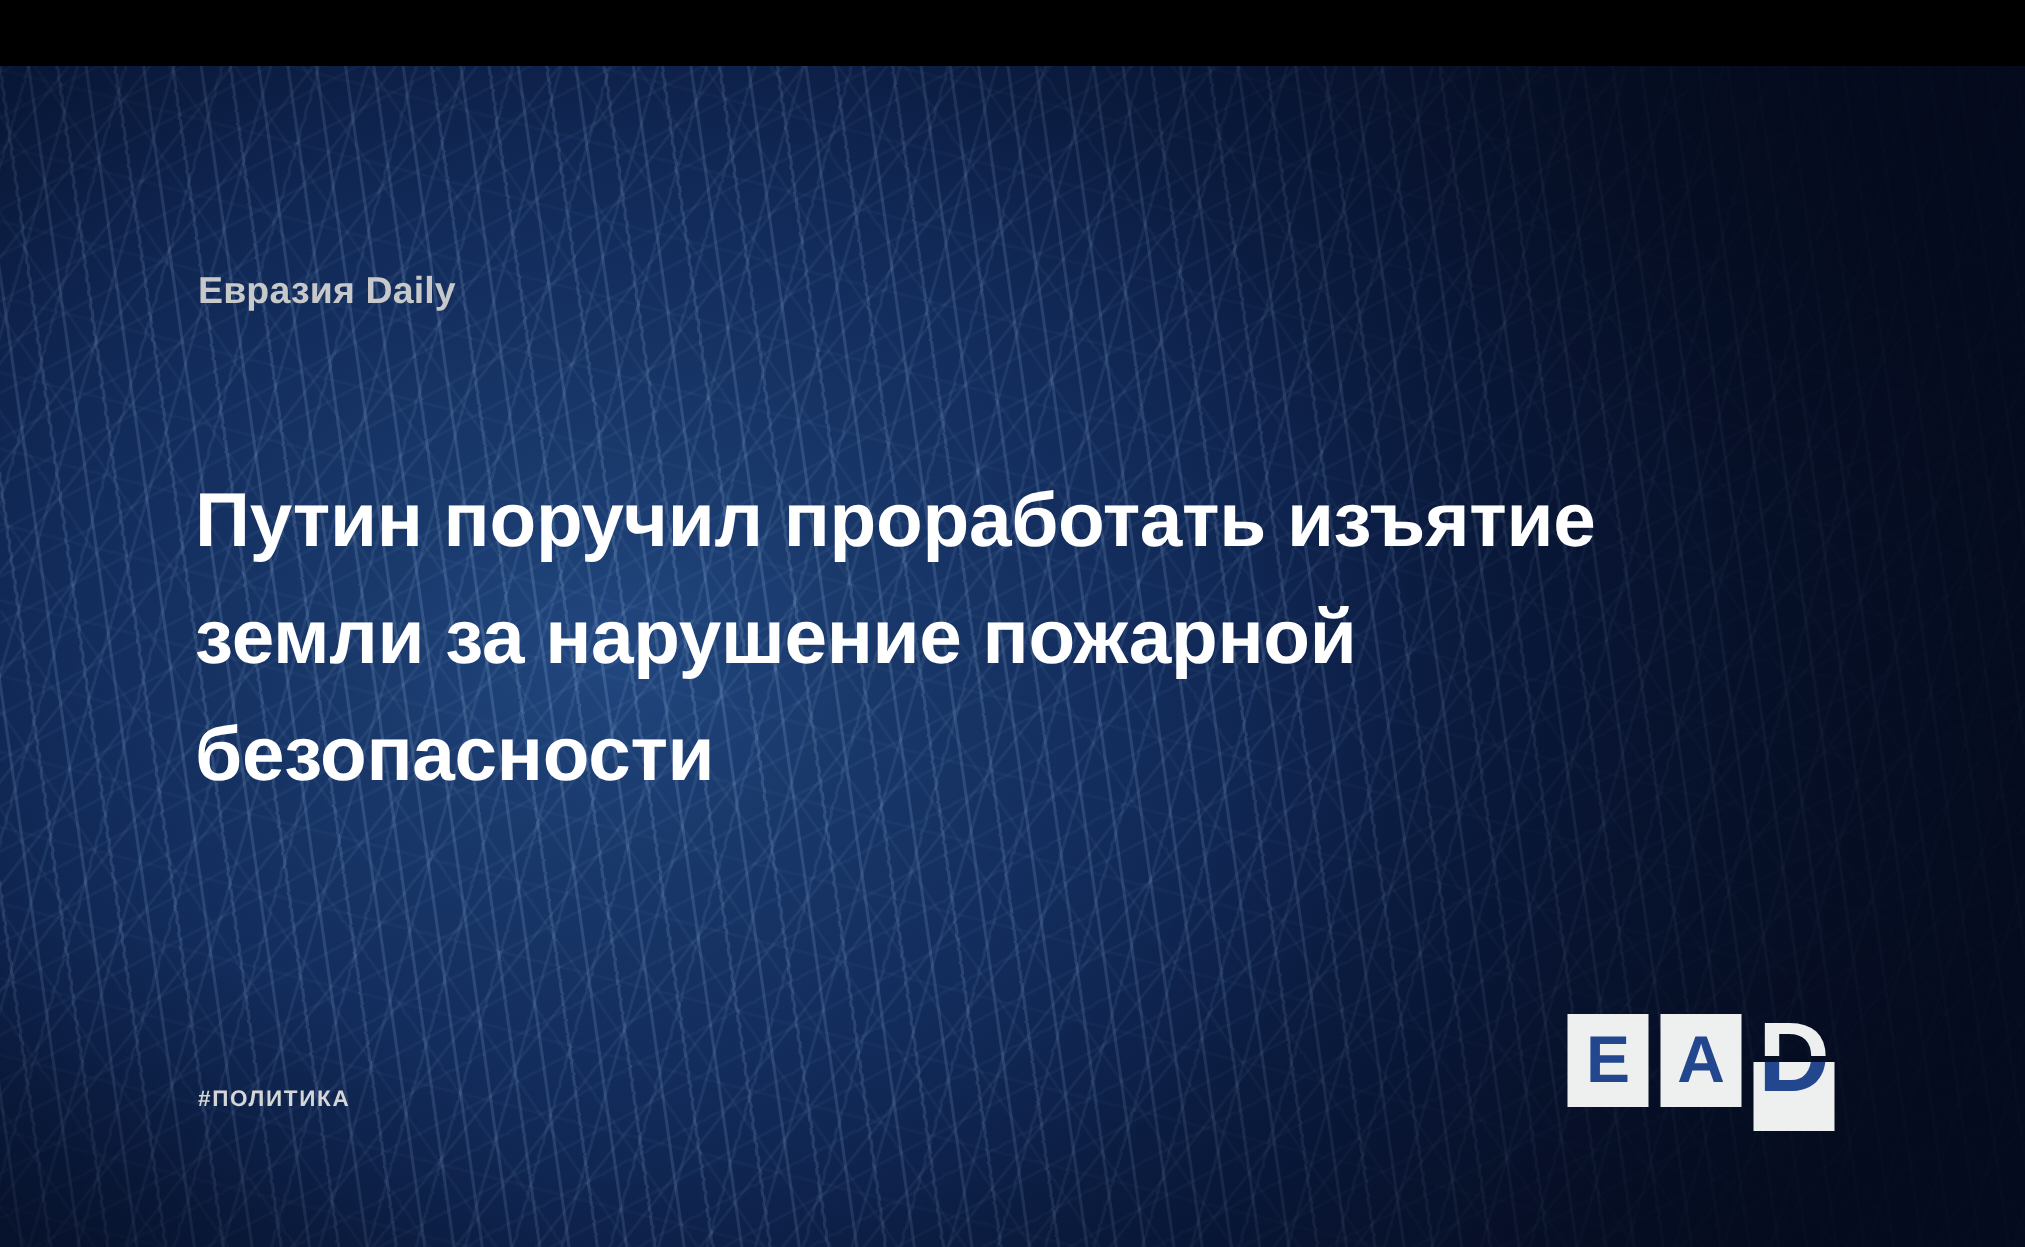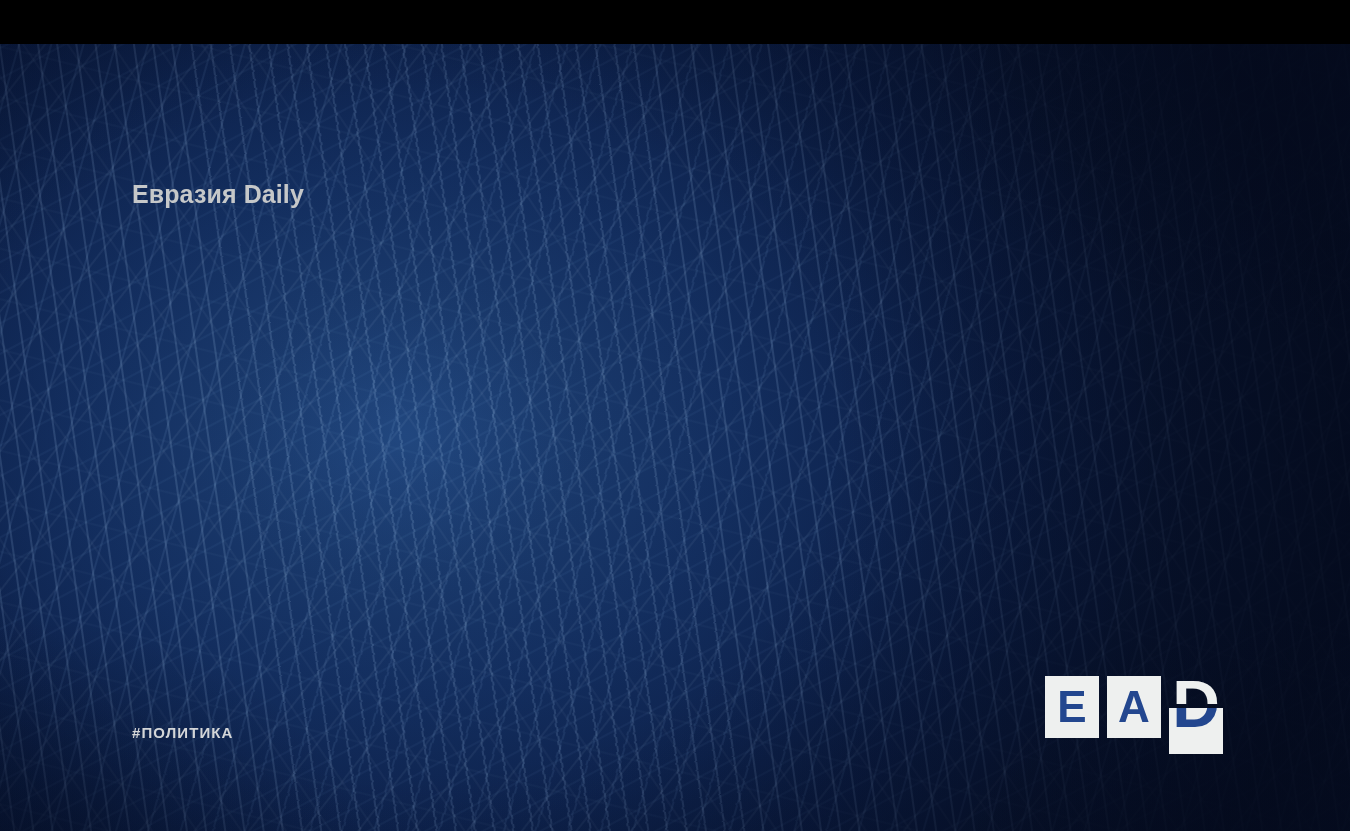--- a/index.html
+++ b/index.html
@@ -280,20 +280,21 @@
   <div class="trails t3"></div>
   <div class="trails t4"></div>
   <div class="trails t5"></div>
   <div class="trails t6"></div>
   <div class="trail-mask"></div>
   <div class="bg-vignette"></div>
   <div class="bg-corner-dark"></div>
 
   <div class="masthead">Евразия Daily</div>
 
+  <h1 class="headline">Путин поручил проработать изъятие земли за нарушение пожарной безопасности</h1>
 
   <div class="tag">#ПОЛИТИКА</div>
 
   <div class="logo">
     <div class="logo-tile tile-e">
       <span class="logo-letter">E</span>
     </div>
     <div class="logo-tile tile-a">
       <span class="logo-letter">A</span>
     </div>

